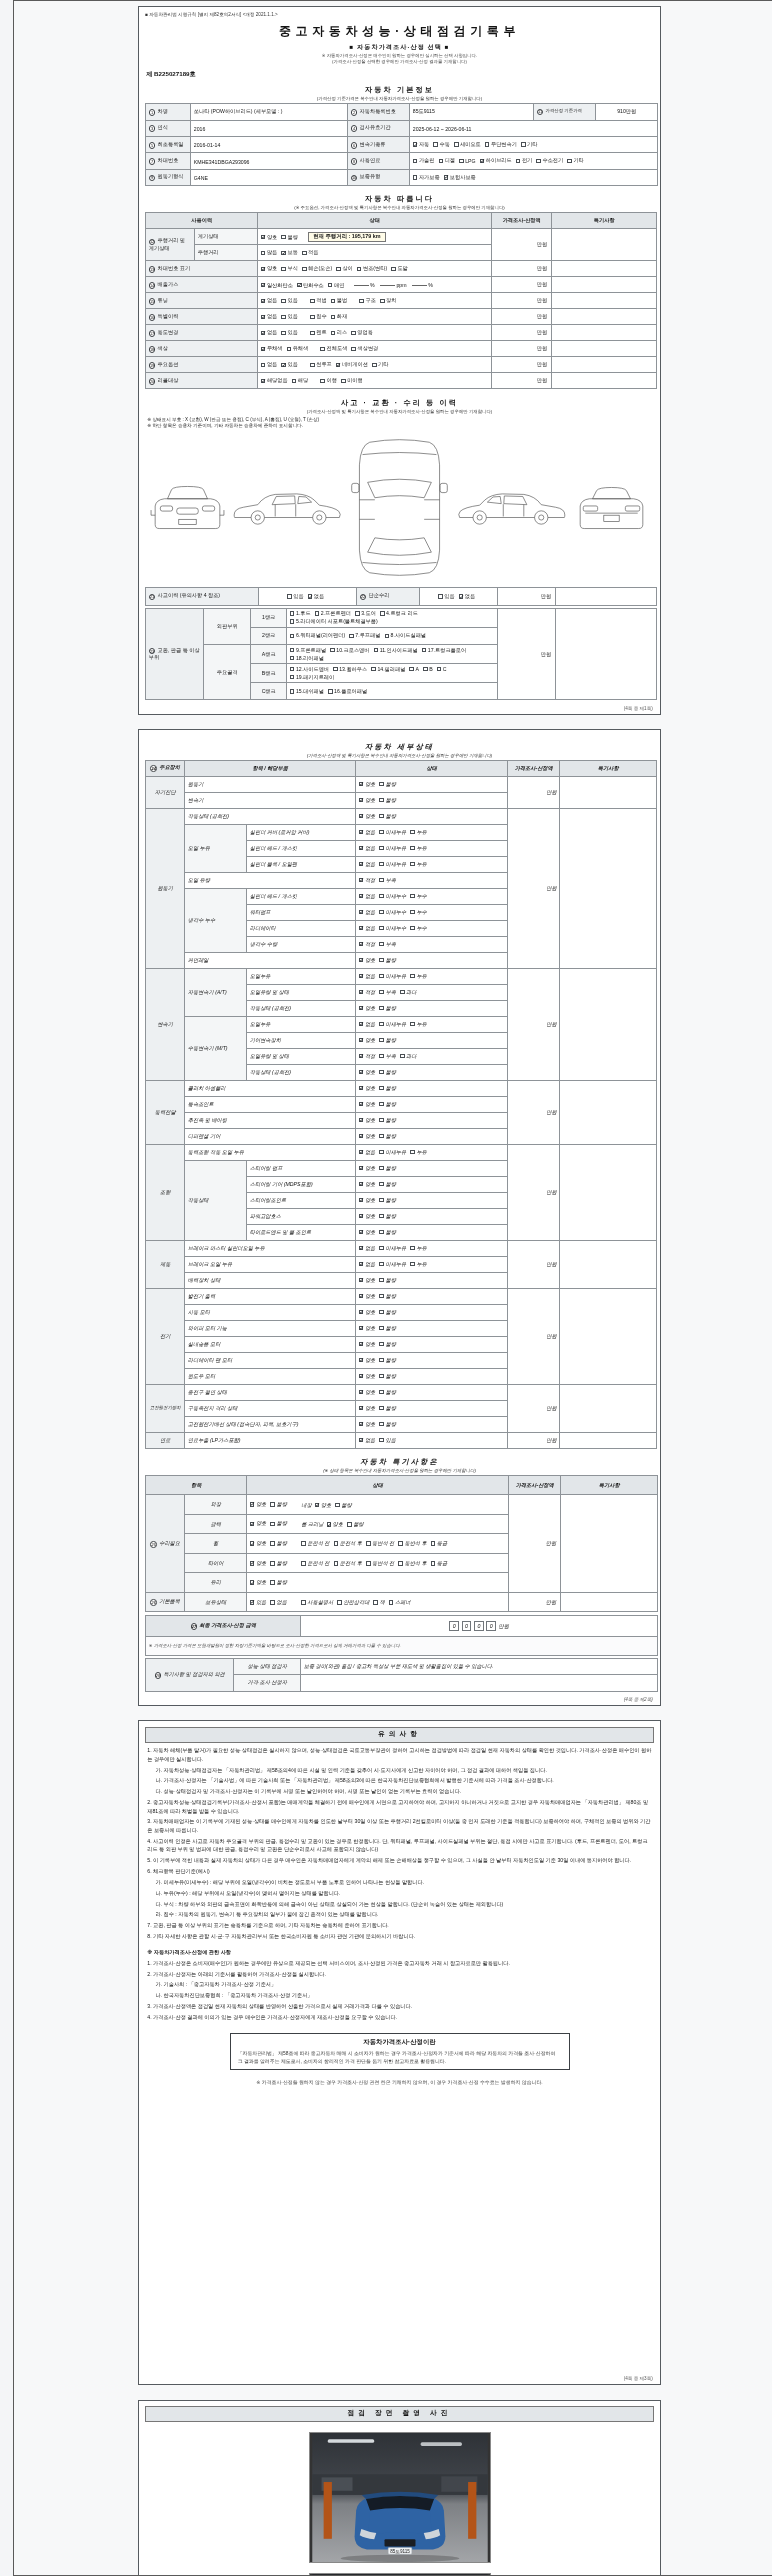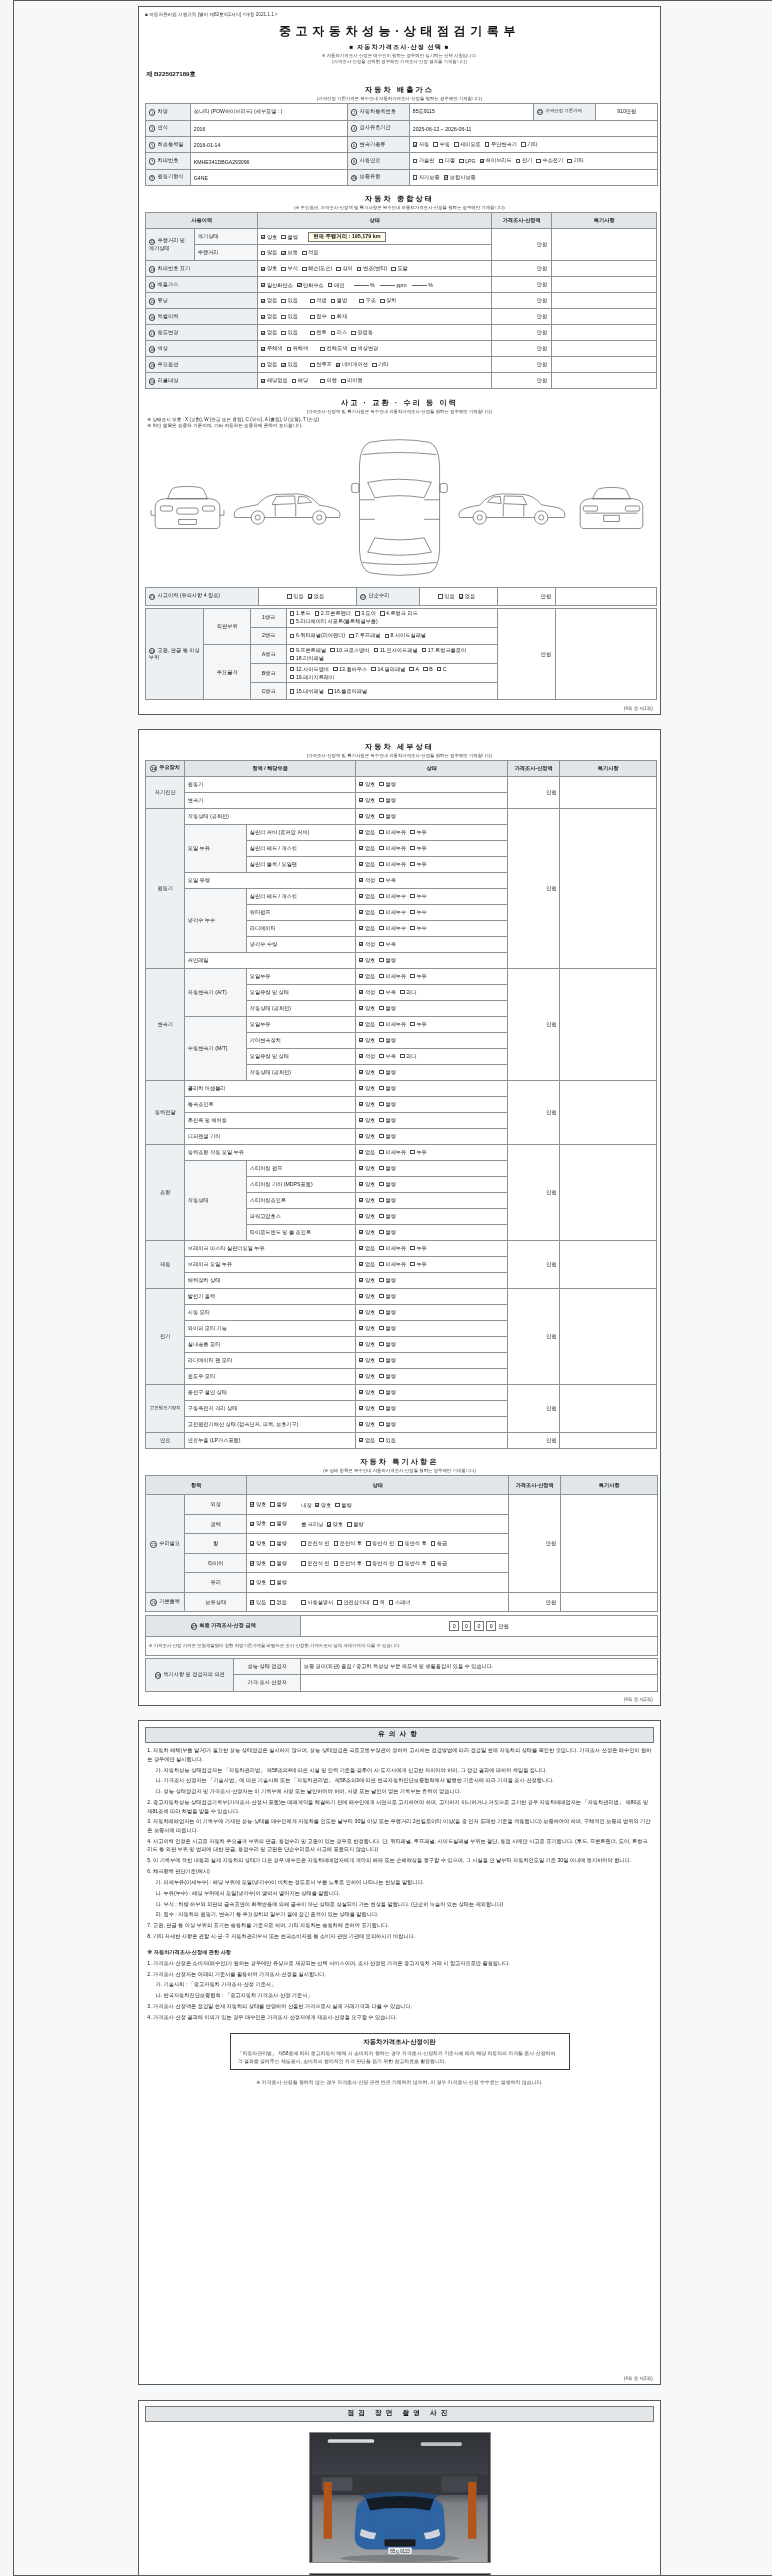--- a/index.html
+++ b/index.html
@@ -1,20 +1,20 @@
 <!DOCTYPE html>
 <html lang="ko" style="font-size:8.2px"><head>
 <meta charset="utf-8">
 <style>
   html,body{margin:0;padding:0;}
   body{width:773px;background:#f4f5f7;font-family:"Liberation Sans","DejaVu Sans",sans-serif;color:#131313;}
   .frame{width:773px;height:2576px;overflow:hidden;border:0.5px solid #5a5a5a;box-sizing:border-box;padding-top:5.2px;background:#f7f8f9;margin-left:13px;}
   .page{width:523px;margin:0 auto;}
   .panel{background:#fff;border:0.5px solid #565b60;padding:5.2px 6.2px 2.1px;margin-bottom:14.4px;box-sizing:border-box;display:flex;flex-direction:column;}
-  .p1{min-height:585px;} .p2{min-height:871px;} .p3{min-height:665px;} .p4{min-height:332px;}
+  .p1{min-height:585px;} .p2{min-height:871px;font-style:italic;} .p3{min-height:665px;} .p4{min-height:332px;}
 
   .tophdr{font-size:4.6px;color:#333;display:flex;justify-content:space-between;}
   .main-title{text-align:center;font-size:12px;font-weight:bold;letter-spacing:4.6px;margin:5.2px 0 3.1px;}
   .sub-title{text-align:center;font-size:6.2px;font-weight:bold;letter-spacing:1px;}
   .sub-note{text-align:center;font-size:4.4px;color:#444;margin-top:1px;}
   .doc-no{font-size:6.2px;font-weight:bold;margin:6.2px 0 0 1px;}
 
   .sec-title{text-align:center;font-weight:bold;font-size:7.2px;letter-spacing:2.1px;margin:6.2px 0 1px;}
   .sec-note{text-align:center;font-size:4.4px;color:#333;margin-bottom:2.1px;}
   .legend{font-size:4.6px;color:#222;margin:1px 0 0 2.1px;}
@@ -73,21 +73,21 @@
   <div class="panel p1">
     <div class="tophdr">
       <span>■ 자동차관리법 시행규칙 [별지 제82호의2서식] &lt;개정 2021.1.1.&gt;</span>
     </div>
     <div class="main-title">중고자동차성능·상태점검기록부</div>
     <div class="sub-title">■ 자동차가격조사·산정 선택 ■</div>
     <div class="sub-note">※ 자동차가격조사·산정은 매수인이 원하는 경우에만 실시하는 선택 사항입니다.</div>
     <div class="sub-note">(가격조사·산정을 선택한 경우에만 가격조사·산정 결과를 기재합니다)</div>
     <div class="doc-no">제 B225027189호</div>
 
-    <div class="sec-title">자동차 배출가스</div>
+    <div class="sec-title">자동차 기본정보</div>
     <div class="sec-note">(가격산정 기준가격은 복수안내 자동차가격조사·산정을 원하는 경우에만 기재합니다)</div>
     <div>
           <table class="ft t-basic">
             <colgroup>
               <col style="width: 45px;">
               <col style="width: 157px;">
               <col style="width: 62px;">
               <col style="width: 124px;">
               <col style="width: 62px;">
               <col style="width: 62px;">
@@ -164,21 +164,21 @@
                     <span class="cbl">자가보증</span>
                   </span><span class="cbw">
                     <span class="cb on"></span>
                     <span class="cbl">보험사보증</span>
                   </span></td>
               </tr>
             </tbody>
           </table>
         </div>
 
-    <div class="sec-title">자동차 종합상태</div>
+    <div class="sec-title">자동차 따릅니다</div>
     <div class="sec-note">(※ 주요옵션, 가격조사·산정액 및 특기사항은 복수안내 자동차가격조사·산정을 원하는 경우에만 기재합니다)</div>
     <div>
           <table class="ft t-overall">
             <colgroup>
               <col style="width: 49px;">
               <col style="width: 63px;">
               <col style="width: 234px;">
               <col style="width: 60px;">
               <col style="width: 105px;">
             </colgroup>

